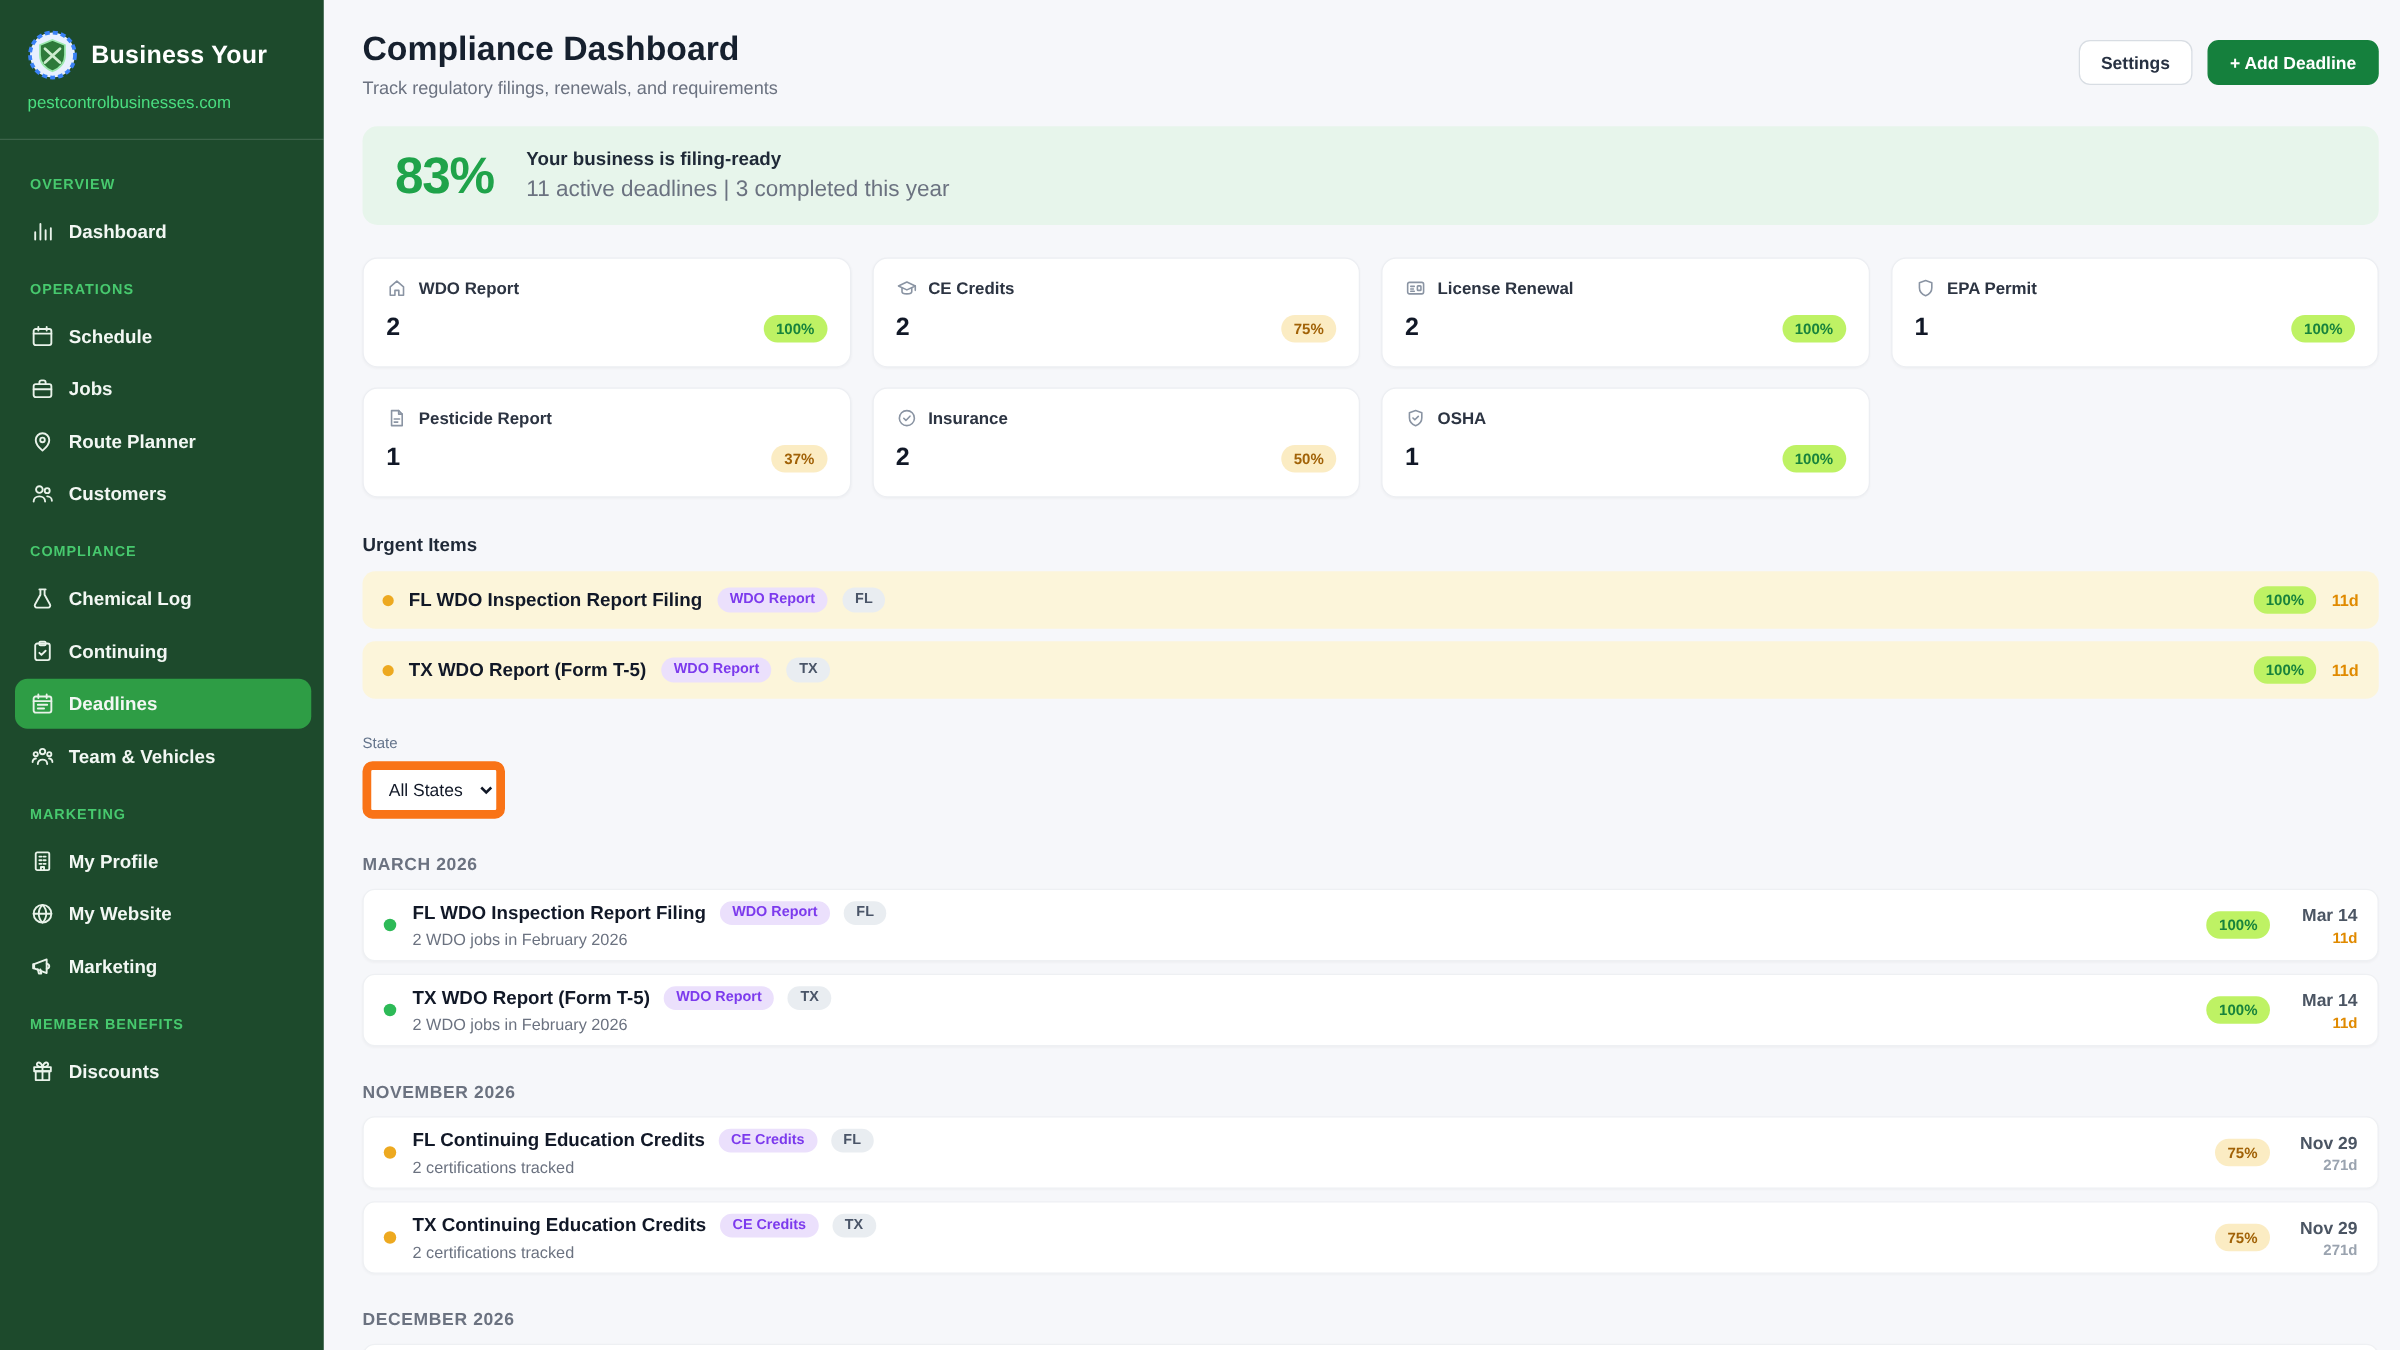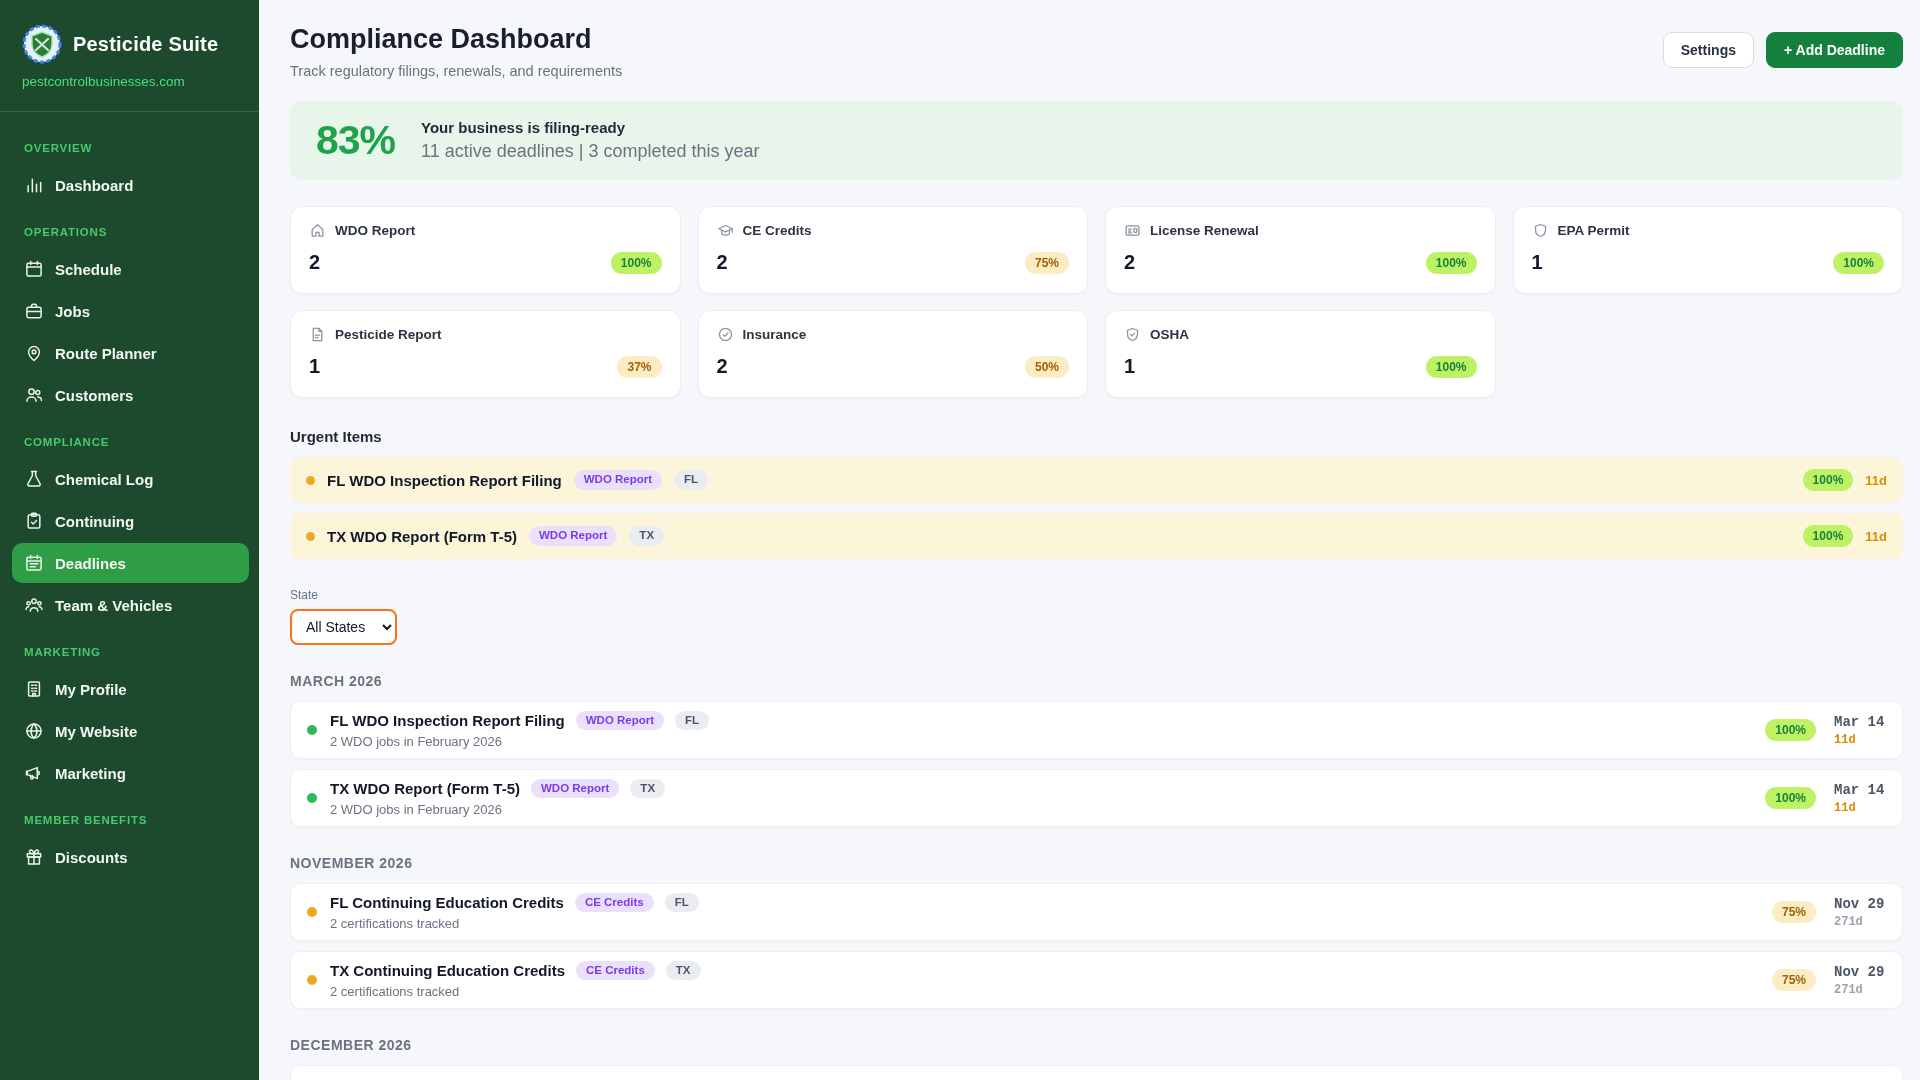--- a/index.html
+++ b/index.html
@@ -115,59 +115,59 @@
   .row-spacer { flex: 1; }
   .days { font-size: 13px; font-weight: bold; }
   .days.urgent { color: #e08a00; }
   .days.far { color: #9aa3af; font-weight: 600; }
 
   .filter-block { margin-top: 26px; }
   .filter-label { font-size: 12px; color: #64748b; }
   .filter-select {
     margin-top: 6px; display: block;
     font-family: inherit; font-size: 14px; color: #111827;
-    background: #ffffff; border: 2px solid #f97316; border-radius: 8px;
+    background: #ffffff; border: 7px solid #f97316; border-radius: 8px;
     padding: 7px 10px; min-width: 107px; cursor: pointer;
   }
 
   .month-heading {
     margin-top: 28px; font-size: 14px; font-weight: bold;
     color: #6b7280; letter-spacing: .5px; text-transform: uppercase;
   }
   .deadline-list { margin-top: 12px; display: flex; flex-direction: column; gap: 10px; }
   .deadline-row {
     background: #ffffff; border: 1px solid #eef0f3; border-radius: 10px;
     height: 58px; display: flex; align-items: center;
     padding: 0 16px 0 16px; gap: 13px;
     box-shadow: 0 1px 2px rgba(16,24,40,.03);
     cursor: pointer;
   }
   .deadline-row .dot { width: 10px; height: 10px; }
   .deadline-text { display: flex; flex-direction: column; gap: 4px; }
   .deadline-title-row { display: flex; align-items: center; gap: 11px; }
   .deadline-subtitle { font-size: 13px; color: #6b7280; }
   .deadline-right { display: flex; align-items: center; gap: 18px; }
-  .date-block { text-align: left; min-width: 52px; font-family: Liberation Mono, monospace; }
+  .date-block { text-align: right; min-width: 52px; }
   .date-main { font-size: 14px; color: #4b5563; font-weight: 600; }
   .date-days { margin-top: 3px; font-size: 12px; }
 </style>
 </head>
 <body>
 
 <aside class="sidebar">
   <div class="brand">
     <div class="brand-row">
       <span class="brand-logo">
         <svg viewBox="0 0 40 40" width="40" height="40">
           <circle cx="20" cy="20" r="18" fill="#e8f0fe" stroke="#3b82f6" stroke-width="3" stroke-dasharray="4 2.5"></circle>
           <path d="M20 8 L30 12 V20 C30 27 25 31 20 33 C15 31 10 27 10 20 V12 Z" fill="#2d7a3a" stroke="#9be8ae" stroke-width="1.4"></path>
           <path d="M14 15 L26 26 M26 15 L14 26" stroke="#cdeccf" stroke-width="2.2" stroke-linecap="round"></path>
         </svg>
       </span>
-      <span class="brand-name">Pesticide Suite</span>
+      <span class="brand-name">Business Your</span>
     </div>
     <div class="brand-domain">pestcontrolbusinesses.com</div>
   </div>
   <div class="side-divider"></div>
   <nav class="nav" id="sidebar-nav">
   <div class="nav-section">
     <div class="nav-section-label">OVERVIEW</div>
     <div class="nav-items">
   <div class="nav-item">
     <span class="nav-icon">

